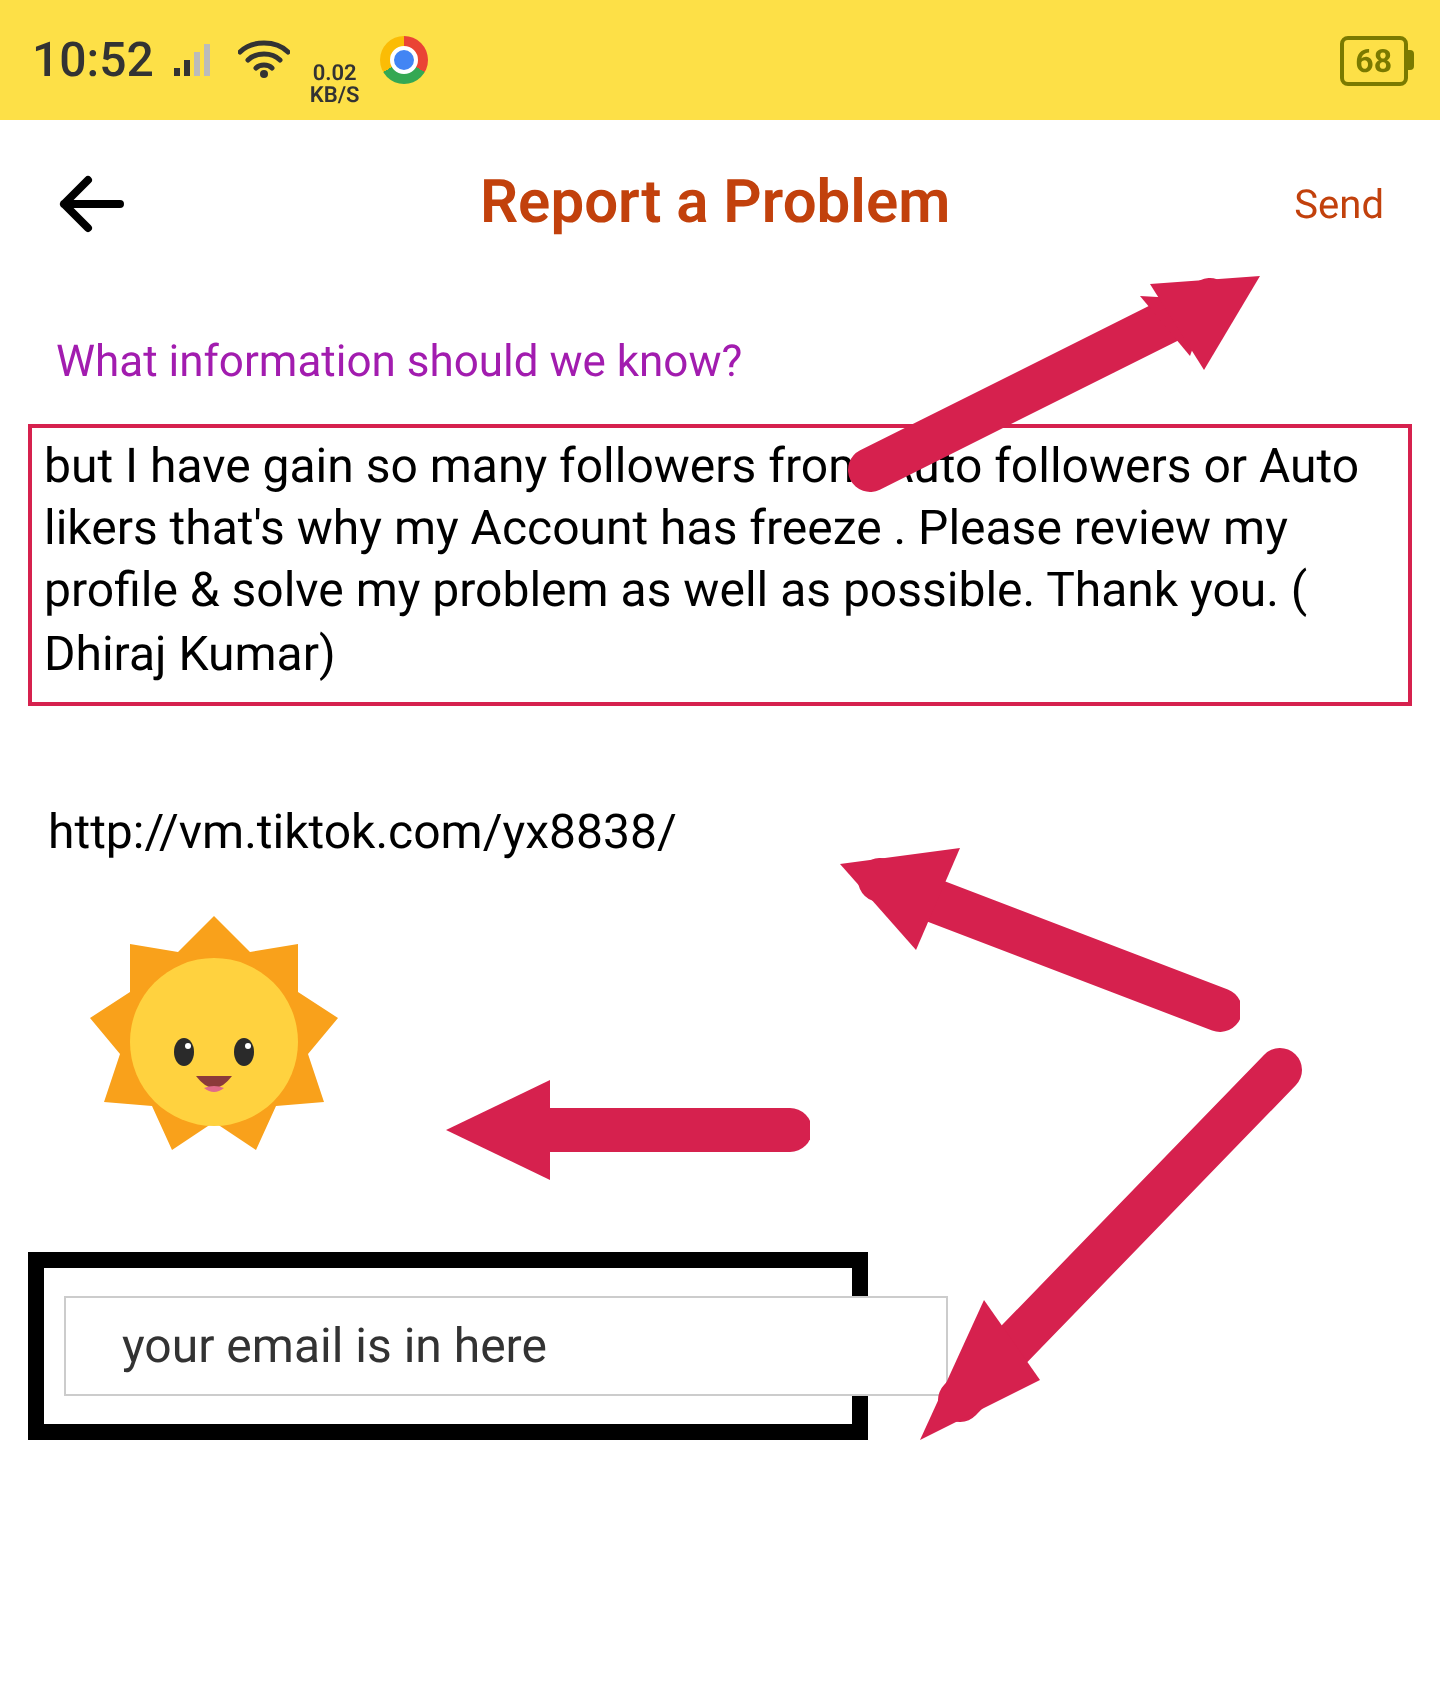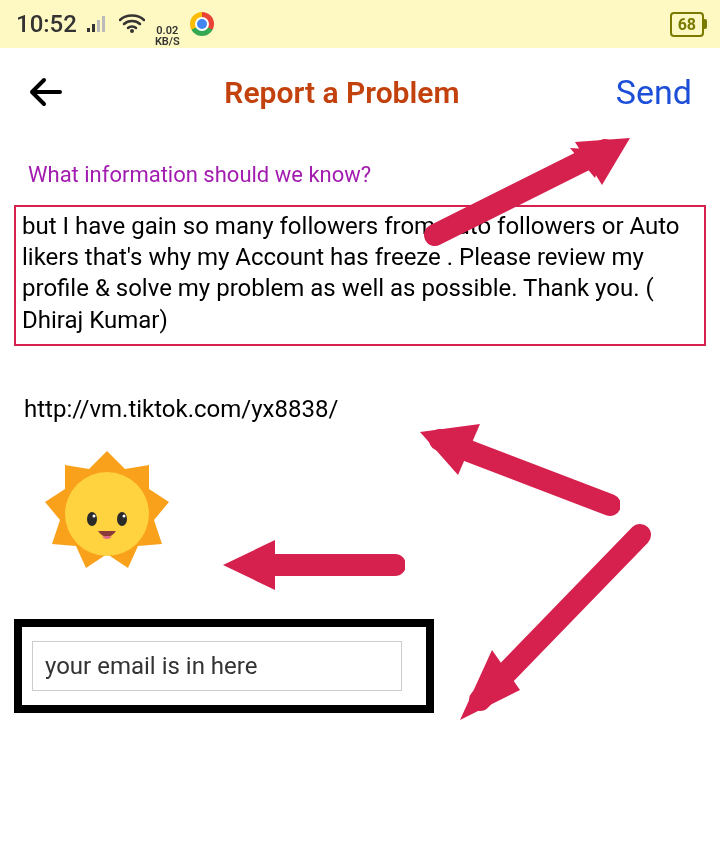--- a/index.html
+++ b/index.html
@@ -7,22 +7,22 @@
       width: 720px;
       height: 841px;
       background: #fff;
       font-family: -apple-system, BlinkMacSystemFont, "Segoe UI", Roboto, Helvetica, Arial, sans-serif;
       position: relative;
       overflow: hidden;
     }
 
     
     .status-bar {
-      height: 48px;
-      background: #fef9c3;
+      height: 60px;
+      background: #fde047;
       display: flex;
       align-items: center;
       padding: 0 16px;
       justify-content: space-between;
     }
     .status-left {
       display: flex;
       align-items: center;
       gap: 10px;
     }
@@ -83,22 +83,22 @@
       justify-content: space-between;
     }
     .back-btn { width: 40px; }
     .back-btn svg { display:block; }
     .header-title {
       font-size: 30px;
       font-weight: 600;
       color: #c2410c;
     }
     .send-btn {
-      font-size: 34px;
-      color: #1d4ed8;
+      font-size: 20px;
+      color: #c2410c;
     }
 
     
     .prompt {
       padding: 40px 28px 14px 28px;
       font-size: 22px;
       color: #a21caf;
     }
 
     
@@ -133,24 +133,24 @@
 
     
     .email-highlight {
       margin: 30px 0 0 14px;
       width: 420px;
       border: 8px solid #000;
       padding: 14px 10px;
     }
     .email-field {
       border: 1px solid #ccc;
-      padding: 10px 12px;
+      padding: 10px 28px;
       font-size: 24px;
       color: #333;
-      width: 370px;
+      width: 442px;
       background:#fff;
     }
 
     
     .arrow {
       position: absolute;
       pointer-events: none;
     }
   </style>
 </head>

